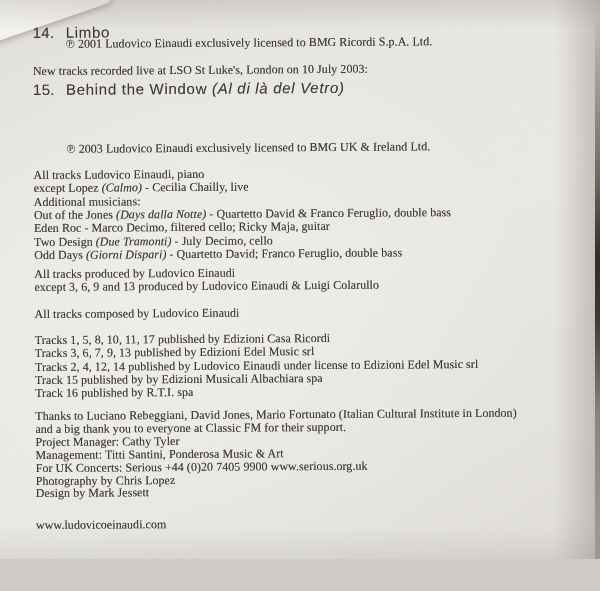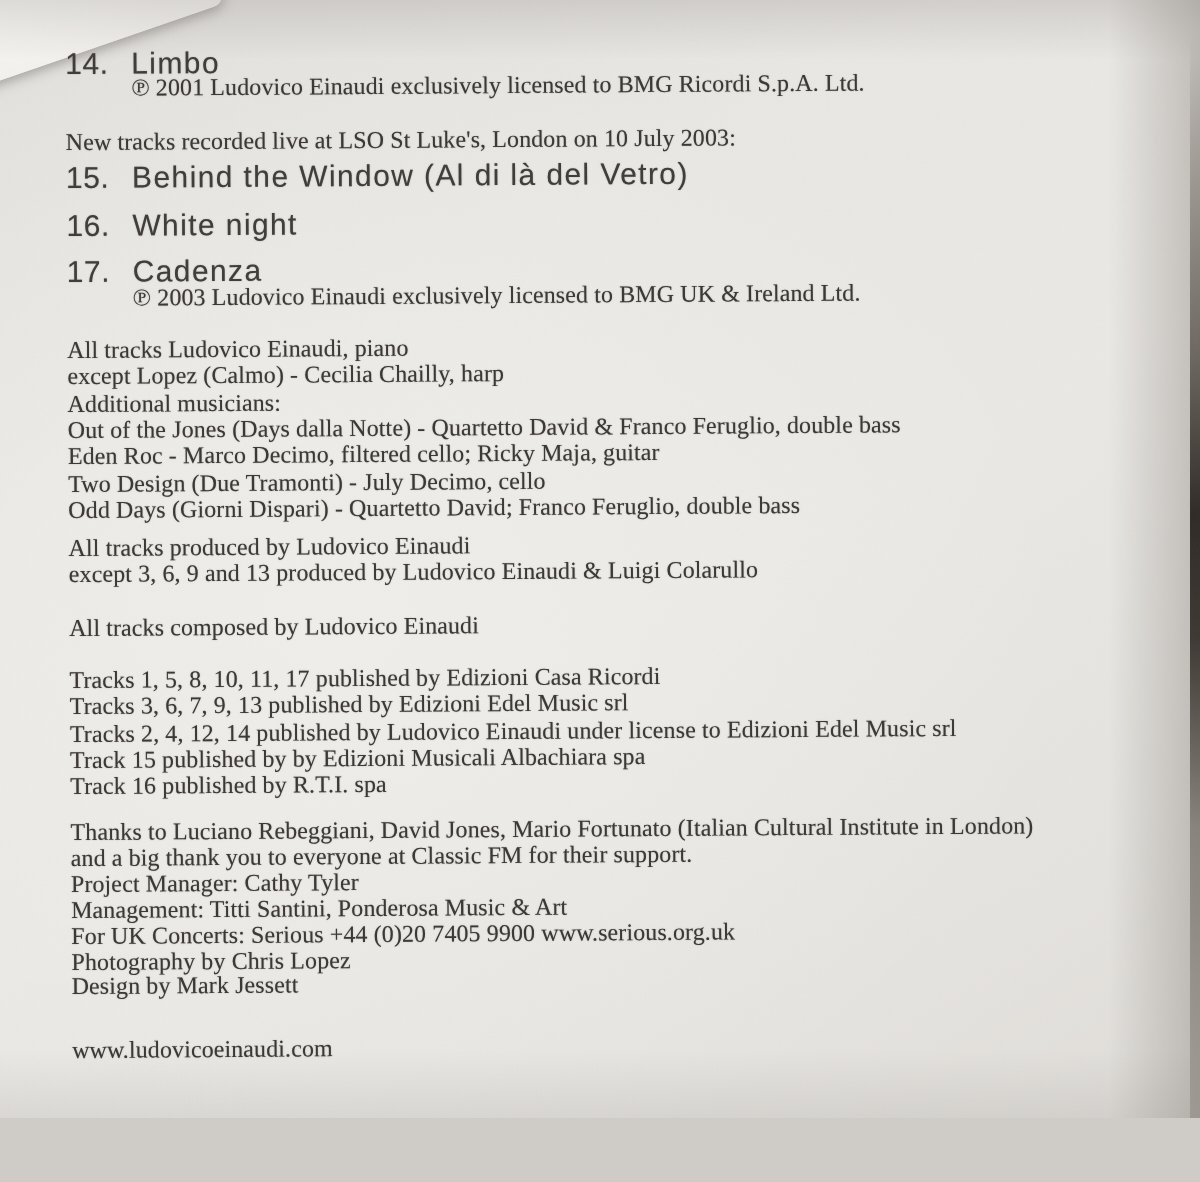--- a/index.html
+++ b/index.html
@@ -40,21 +40,21 @@
     text-shadow:0 0 0.6px rgba(64,60,56,0.5);
   }
   .abs{position:absolute;left:36px;}
   .serif{font-size:12px;line-height:13.35px;letter-spacing:0.05px;white-space:nowrap;}
   .thanks .serif{line-height:12.9px;}
   .sans{
     font-family:"Liberation Sans","DejaVu Sans",sans-serif;
     font-size:15px;line-height:17px;letter-spacing:0.7px;color:#403c38;white-space:nowrap;
   }
   .tnum{display:inline-block;width:33px;letter-spacing:0.3px;}
-  .ti{}
+  .ti{font-style:italic;}
   .pnote{left:69px;}
 </style>
 </head>
 <body>
 
 <div class="photo">
 
   <div class="corner-sliver"></div>
   <div class="shade-top"></div>
   <div class="shade-right"></div>
@@ -67,32 +67,26 @@
       <span class="tnum">14.</span><span>Limbo</span>
     </div>
     <div class="abs serif pnote" style="top:38px">℗ 2001 Ludovico Einaudi exclusively licensed to BMG Ricordi S.p.A. Ltd.</div>
 
     <div class="abs serif" style="top:65px">New tracks recorded live at LSO St Luke's, London on 10 July 2003:</div>
 
     <div class="abs sans" style="top:81px">
       <span class="tnum">15.</span><span>Behind the Window </span><span class="ti">(Al di là del Vetro)</span>
     </div>
 
-    <div class="abs sans" style="top:105px">
-      <span class="tnum">16.</span><span>White night</span>
-    </div>
 
-    <div class="abs sans" style="top:128px">
-      <span class="tnum">17.</span><span>Cadenza</span>
-    </div>
     <div class="abs serif pnote" style="top:143px">℗ 2003 Ludovico Einaudi exclusively licensed to BMG UK &amp; Ireland Ltd.</div>
 
     <div class="abs" style="top:169px">
       <div class="serif">All tracks Ludovico Einaudi, piano</div>
-      <div class="serif"><span>except Lopez </span><span class="ti">(Calmo)</span><span> - Cecilia Chailly, harp</span></div>
+      <div class="serif"><span>except Lopez </span><span class="ti">(Calmo)</span><span> - Cecilia Chailly, live</span></div>
       <div class="serif">Additional musicians:</div>
       <div class="serif"><span>Out of the Jones </span><span class="ti">(Days dalla Notte)</span><span> - Quartetto David &amp; Franco Feruglio, double bass</span></div>
       <div class="serif">Eden Roc - Marco Decimo, filtered cello; Ricky Maja, guitar</div>
       <div class="serif"><span>Two Design </span><span class="ti">(Due Tramonti)</span><span> - July Decimo, cello</span></div>
       <div class="serif"><span>Odd Days </span><span class="ti">(Giorni Dispari)</span><span> - Quartetto David; Franco Feruglio, double bass</span></div>
     </div>
 
     <div class="abs" style="top:268px">
       <div class="serif">All tracks produced by Ludovico Einaudi</div>
       <div class="serif">except 3, 6, 9 and 13 produced by Ludovico Einaudi &amp; Luigi Colarullo</div>

